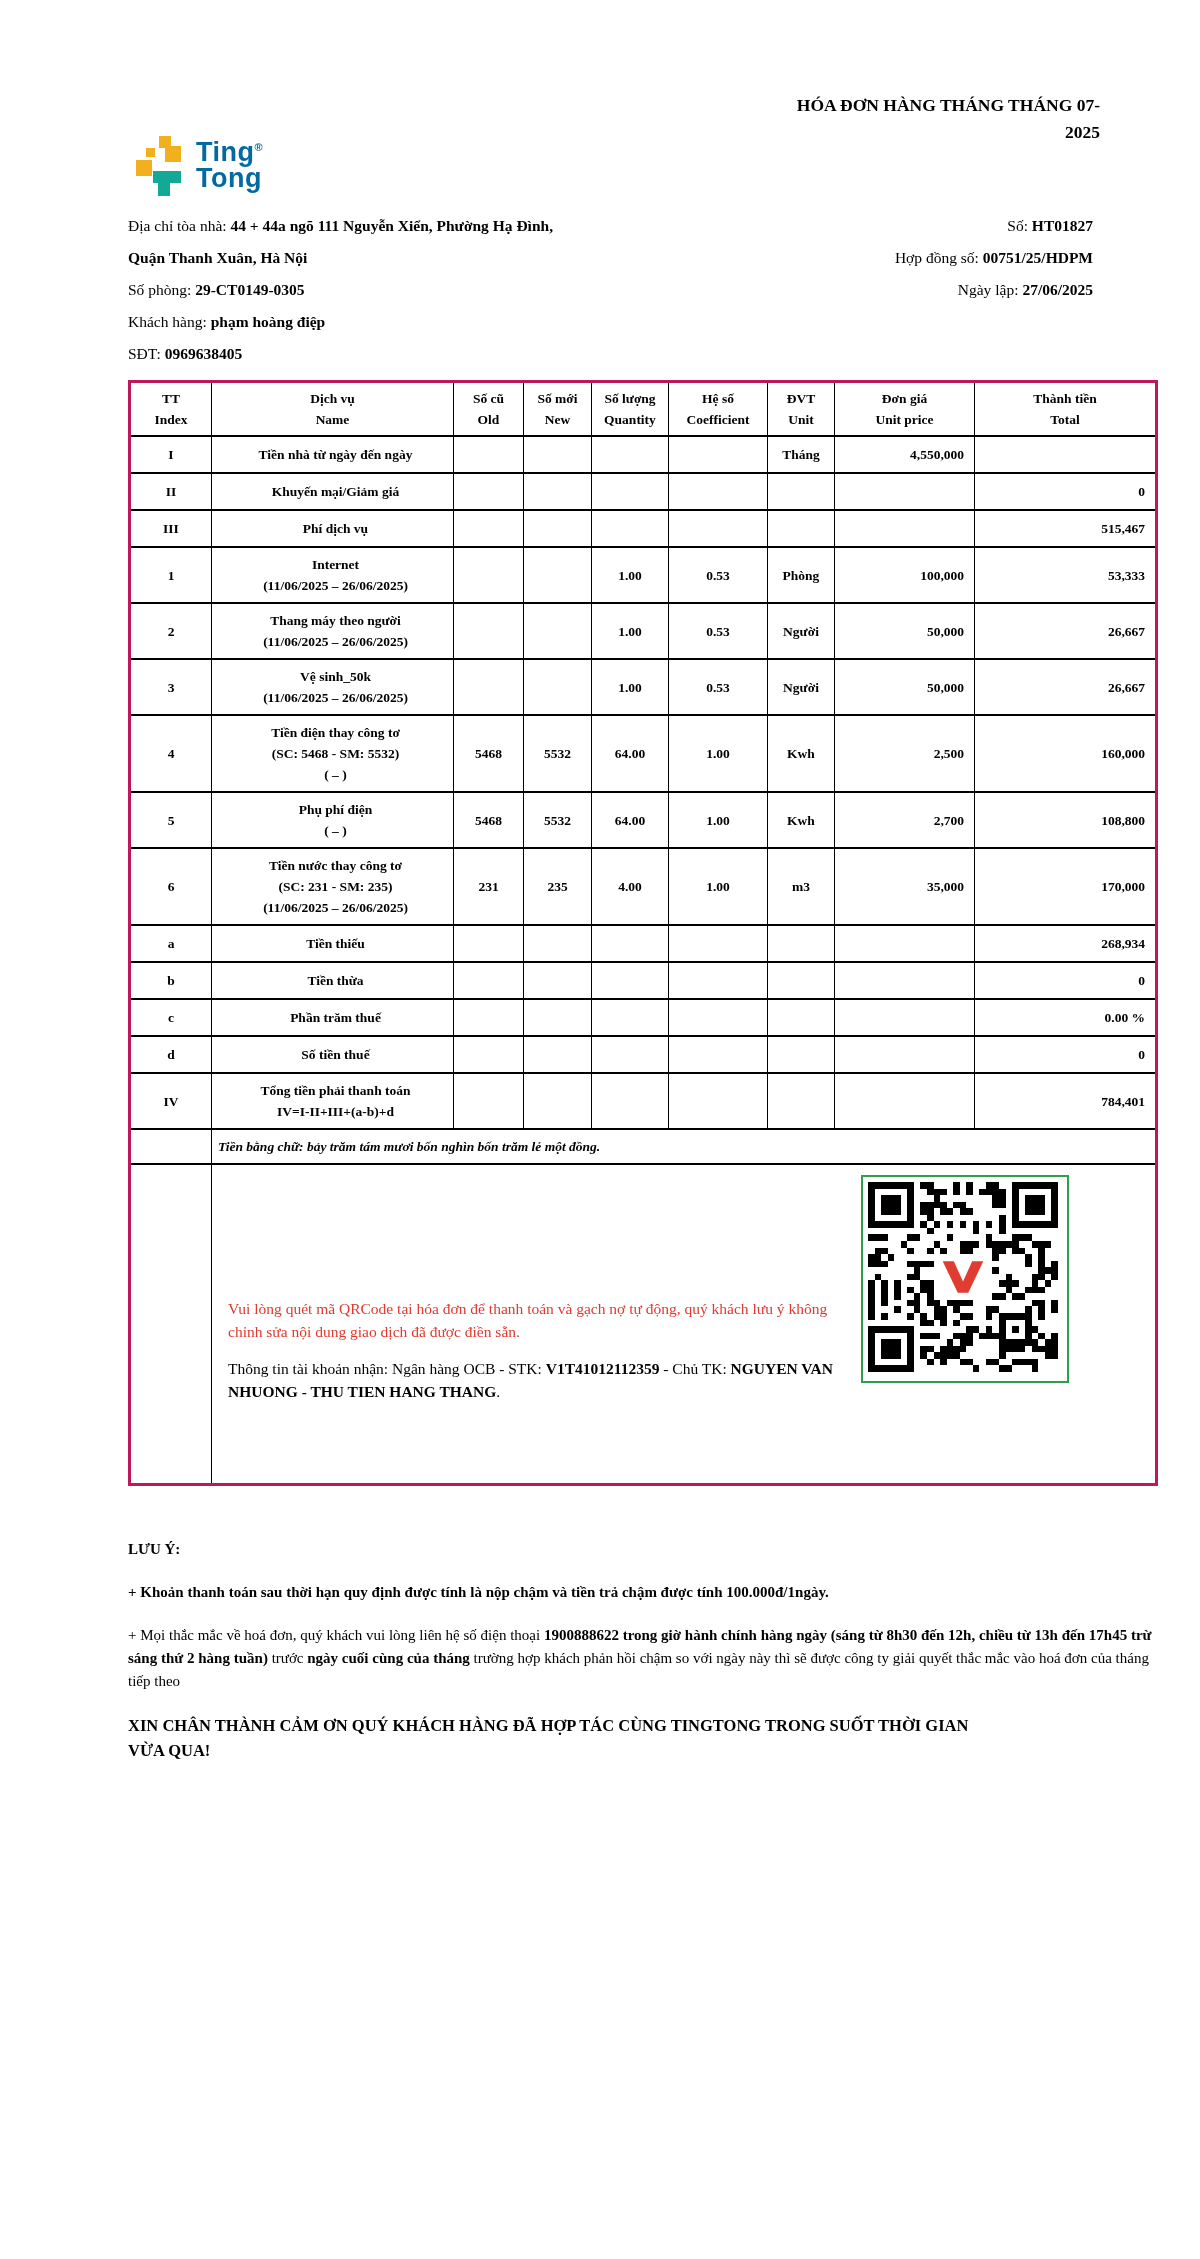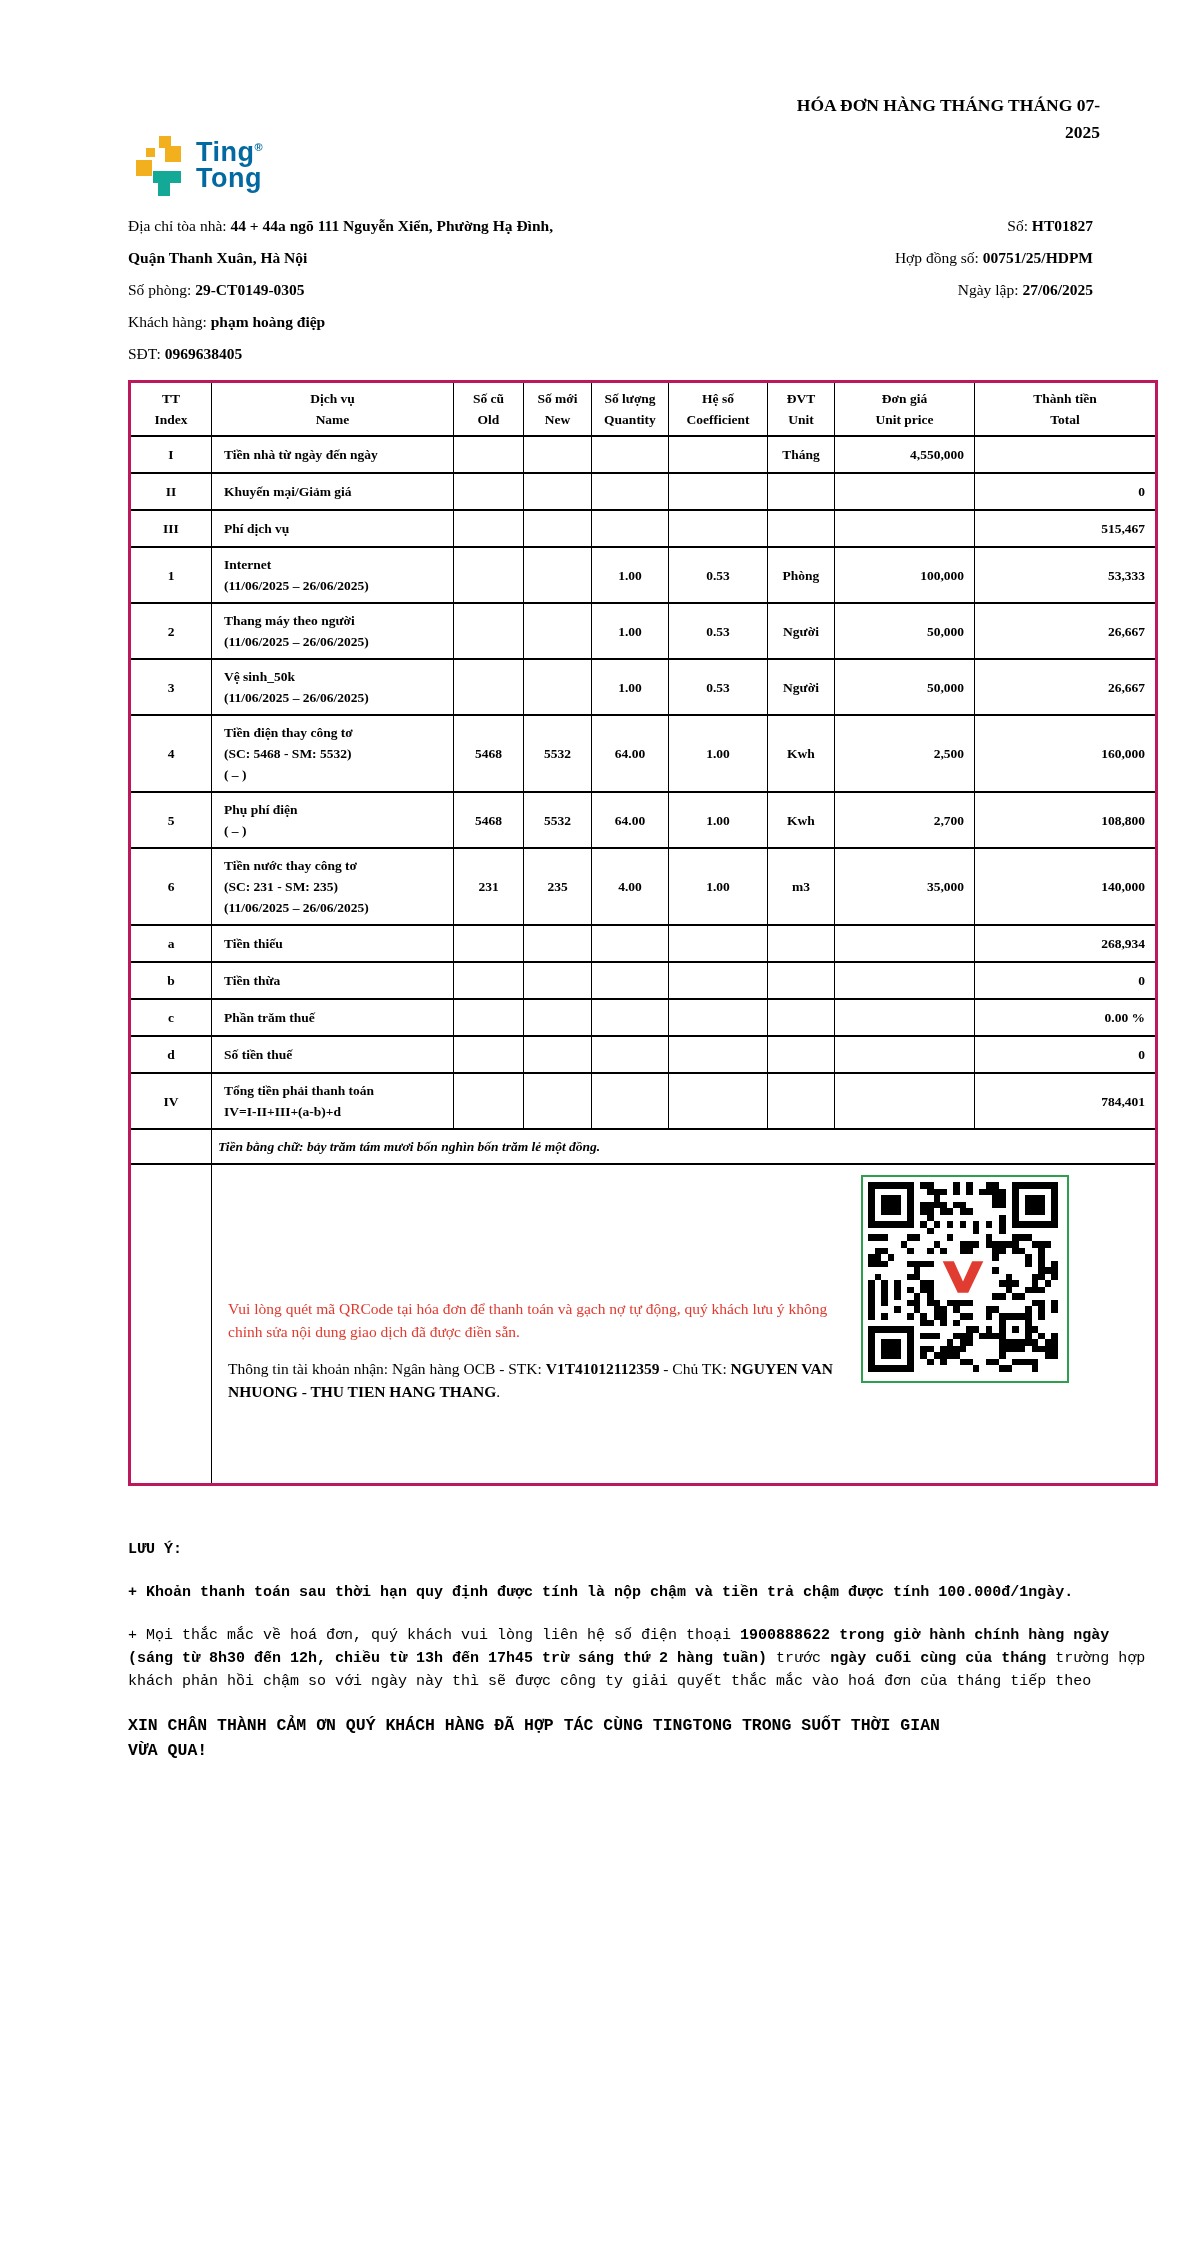--- a/index.html
+++ b/index.html
@@ -35,33 +35,33 @@
 
   
   table.inv{border-collapse:collapse;width:1027px;margin-top:10px;table-layout:fixed;border:3px solid #be185d;}
   .inv th,.inv td{
     border:1px solid #000;border-top:2px solid #000;border-bottom:2px solid #000;
     font-size:13.5px;font-weight:bold;line-height:21px;vertical-align:middle;padding:6px 6px;
   }
   .inv th{text-align:center;padding:5px 2px;}
   td.al-c{text-align:center;}
   td.al-r{text-align:right;padding-right:10px;}
-  td.al-l{text-align:left;padding-left:12px;}
+  td.al-l{text-align:center;padding-left:12px;}
   tbody tr.h1 td{padding-top:7px;padding-bottom:7px;}
   .words-cell{font-weight:normal;font-style:italic;text-align:left;padding-left:14px;}
   .qr-cell{height:306px;position:relative;padding:0;}
   .qr-text{position:absolute;left:16px;top:132px;width:620px;font-weight:normal;font-size:15.5px;line-height:23px;text-align:left;}
   .qr-text p{margin:0;}
   .qr-text .red{color:#e0392e;margin-bottom:14px;}
   .qr-frame{position:absolute;right:86px;top:10px;width:194px;height:194px;border:2px solid #2e9e4f;background:#fff;padding:5px;}
   .qr-frame svg{display:block;}
 
   
   .footer{margin-top:52px;font-size:15px;line-height:23px;}
-  .footer p{margin:0 0 20px;font-family:Liberation Mono, monospace;}
+  .footer p{margin:0 0 20px;}
   .footer .bld{font-weight:bold;}
   .footer .thanks{font-weight:bold;font-size:16.5px;line-height:25px;max-width:845px;margin-top:4px;}
 </style>
 </head>
 <body>
 
 <div class="page">
 
   <div class="header">
     <div class="logo">
@@ -272,21 +272,21 @@
             <div>Tiền nước thay công tơ</div>
             <div>(SC: 231 - SM: 235)</div>
             <div>(11/06/2025 – 26/06/2025)</div>
           </td>
           <td class="al-c">231</td>
           <td class="al-c">235</td>
           <td class="al-c">4.00</td>
           <td class="al-c">1.00</td>
           <td class="al-c">m3</td>
           <td class="al-r">35,000</td>
-          <td class="al-r">140,000</td>
+          <td class="al-r">170,000</td>
         </tr>
         <tr class="h1">
           <td class="al-c">a</td>
           <td class="al-l">
             <div>Tiền thiếu</div>
           </td>
           <td class="al-c"></td>
           <td class="al-c"></td>
           <td class="al-c"></td>
           <td class="al-c"></td>

